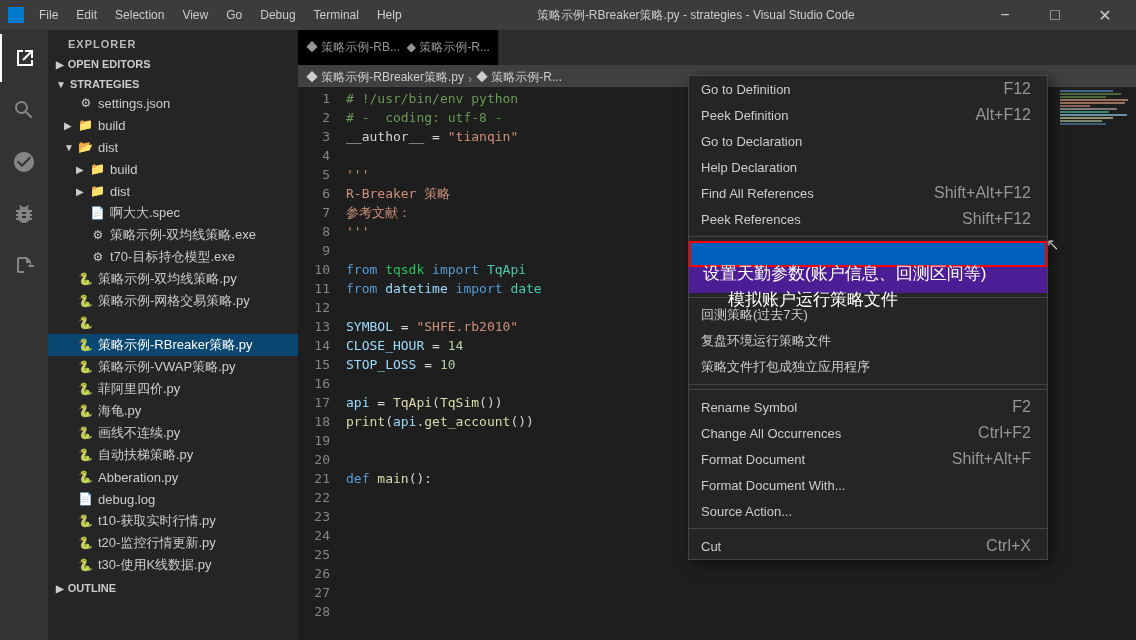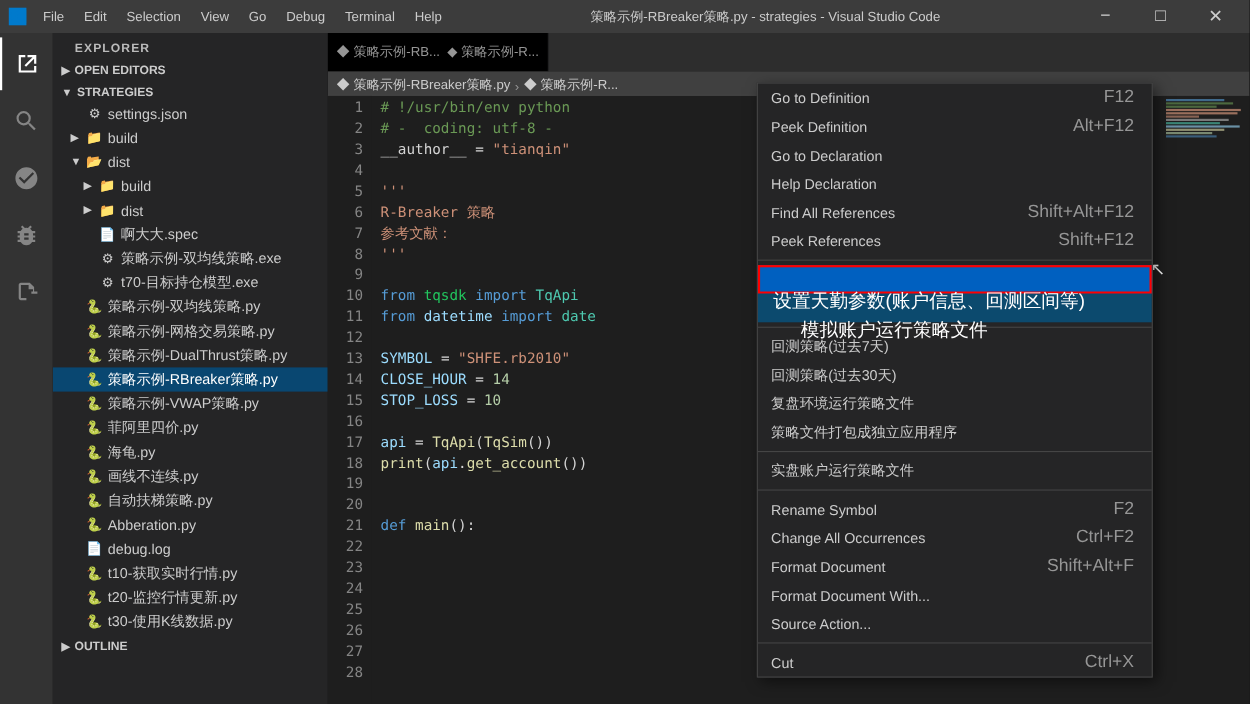--- a/index.html
+++ b/index.html
@@ -242,21 +242,21 @@
       cursor: pointer;
       color: #cccccc;
       height: 26px;
     }
     .menu-item.highlighted {
       background: #0060c0;
       color: #ffffff;
       border: 2px solid #ff0000;
     }
     .menu-item.semi-highlighted {
-      background: #0c4a6e;
+      background: #4c1d95;
       color: #ffffff;
       padding-left: 39px;
     }
     .menu-item .shortcut {
       color: #969696;
       font-size: 16px;
       margin-left: 40px;
     }
     .menu-item.highlighted .shortcut { color: #cccccc; }
     .menu-separator {
@@ -391,21 +391,20 @@
         <span>策略示例-双均线策略.py</span>
       </div>
       <div class="tree-item indent-1">
         <span class="arrow"></span>
         <span class="icon">🐍</span>
         <span>策略示例-网格交易策略.py</span>
       </div>
       <div class="tree-item indent-1">
         <span class="arrow"></span>
         <span class="icon">🐍</span>
-        <span>策略示例-DualThrust策略.py</span>
       </div>
       <div class="tree-item indent-1 active">
         <span class="arrow"></span>
         <span class="icon">🐍</span>
         <span>策略示例-RBreaker策略.py</span>
       </div>
       <div class="tree-item indent-1">
         <span class="arrow"></span>
         <span class="icon">🐍</span>
         <span>策略示例-VWAP策略.py</span>
@@ -592,32 +591,26 @@
         </div>
         <div class="menu-item semi-highlighted">
           <span class="menu-item-chinese">模拟账户运行策略文件</span>
           <span class="shortcut"></span>
         </div>
         <div class="menu-separator"></div>
         <div class="menu-item">
           <span>回测策略(过去7天)</span>
         </div>
         <div class="menu-item">
-          <span>回测策略(过去30天)</span>
-        </div>
-        <div class="menu-item">
           <span>复盘环境运行策略文件</span>
         </div>
         <div class="menu-item">
           <span>策略文件打包成独立应用程序</span>
         </div>
         <div class="menu-separator"></div>
-        <div class="menu-item">
-          <span>实盘账户运行策略文件</span>
-        </div>
         <div class="menu-separator"></div>
         <div class="menu-item">
           <span>Rename Symbol</span>
           <span class="shortcut">F2</span>
         </div>
         <div class="menu-item">
           <span>Change All Occurrences</span>
           <span class="shortcut">Ctrl+F2</span>
         </div>
         <div class="menu-item">

